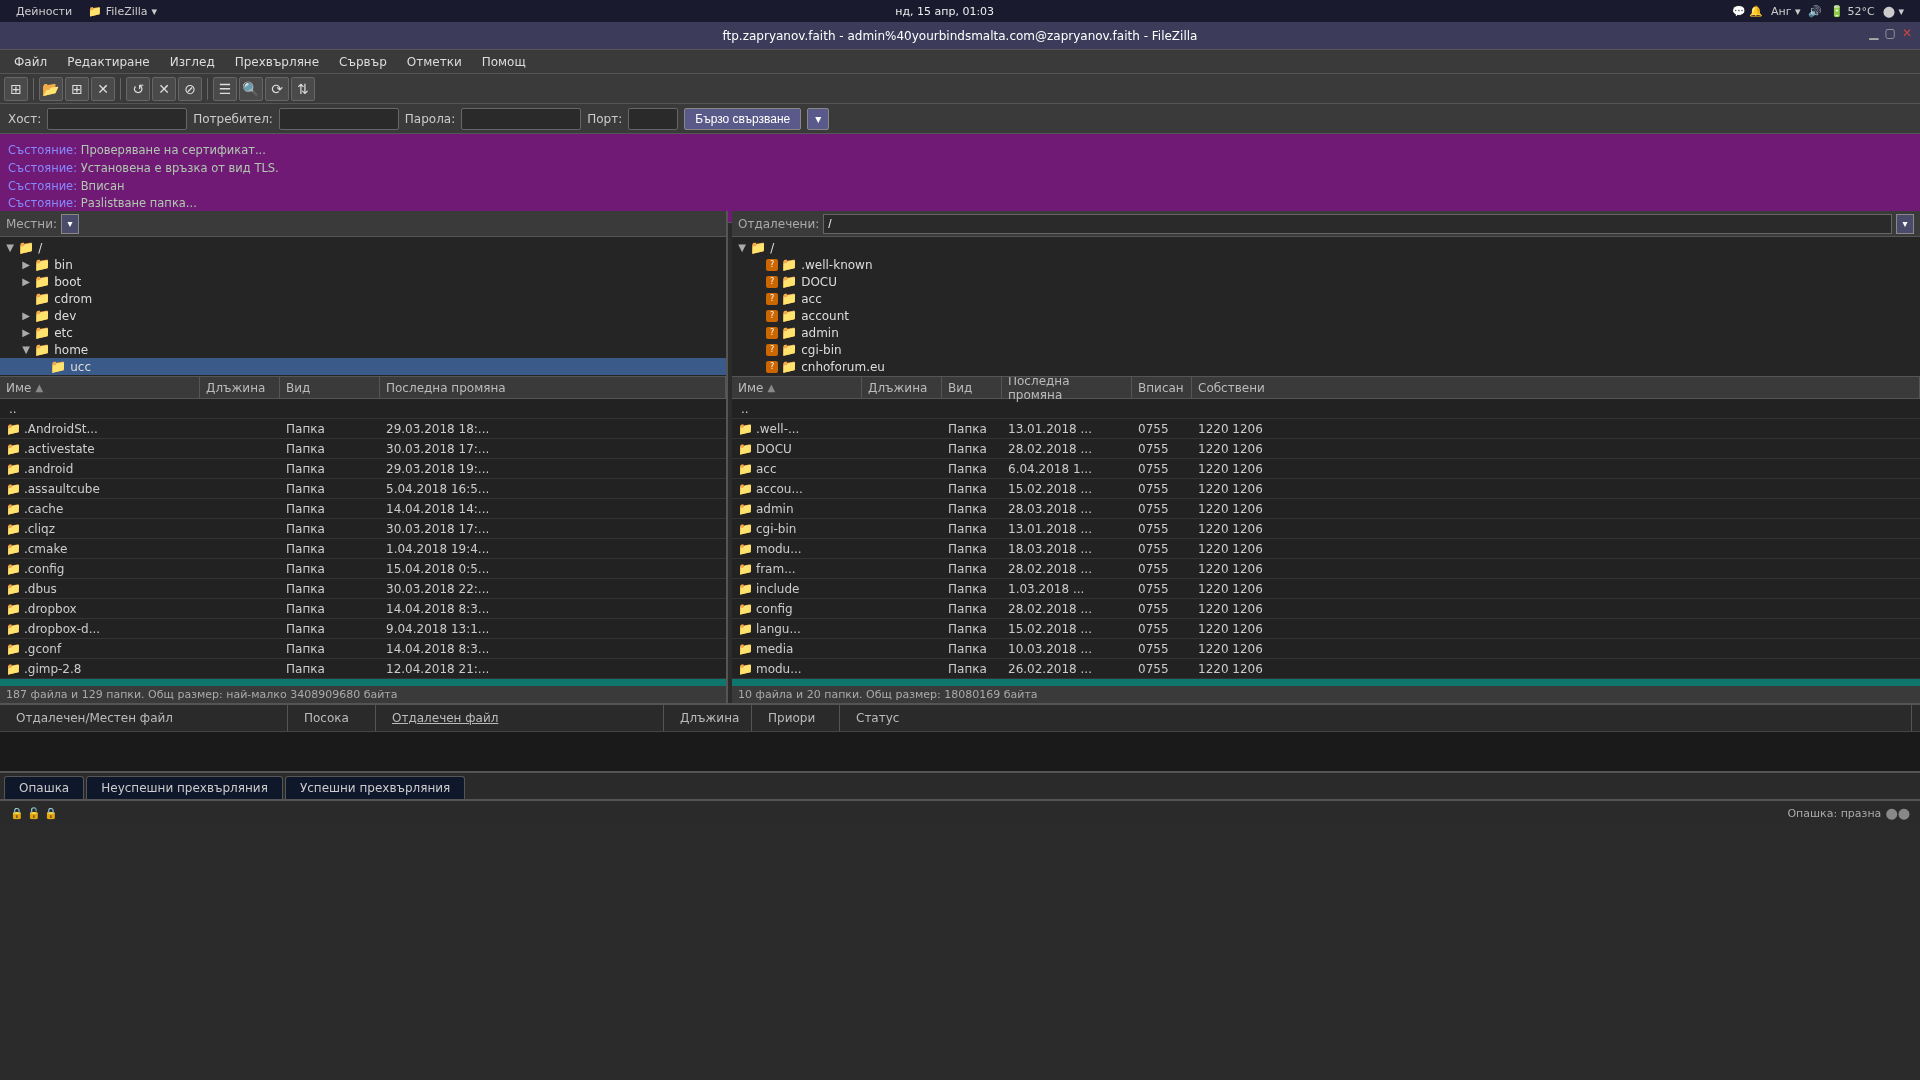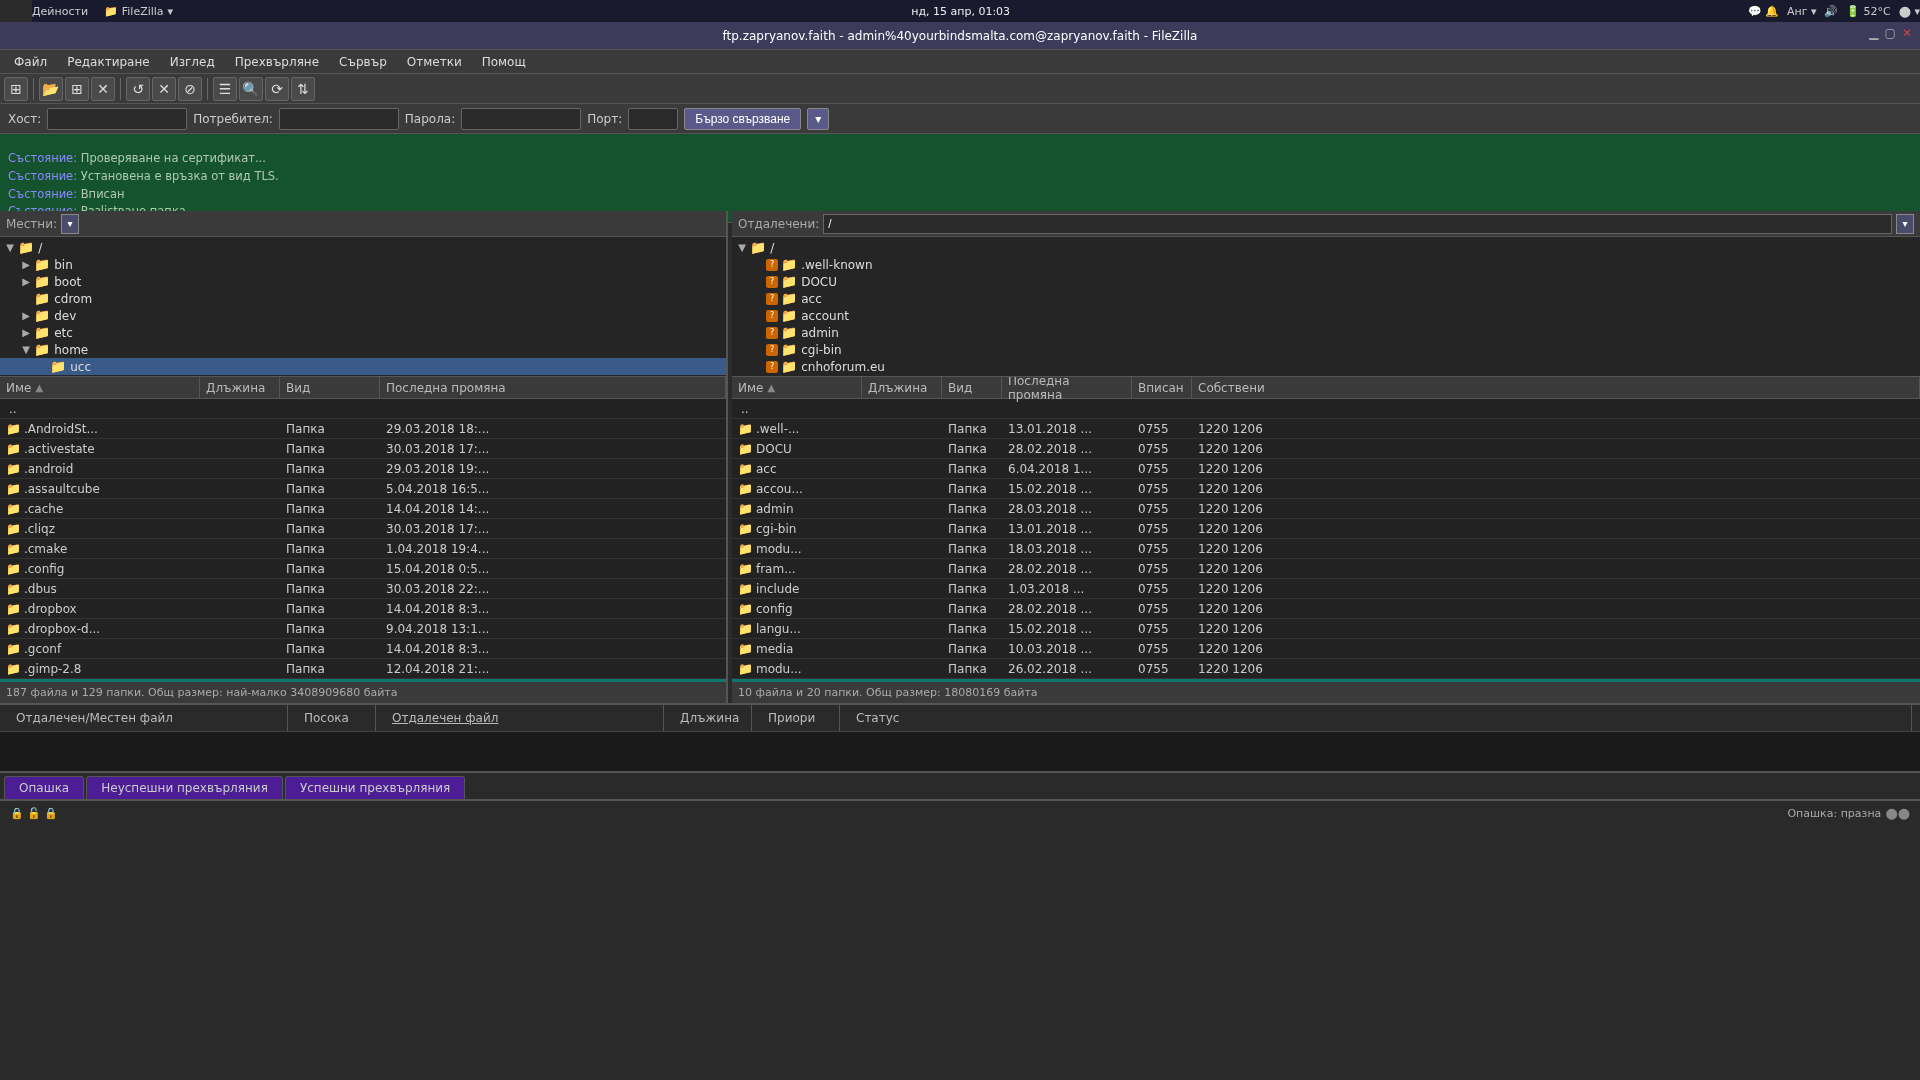--- a/index.html
+++ b/index.html
@@ -13,24 +13,23 @@
       overflow: hidden;
     }
 
     
     #top-bar {
       height: 22px;
       background: #1a1a2e;
       display: flex;
       align-items: center;
       justify-content: space-between;
-      padding: 0 0;
+      padding: 0 16px;
       color: #ccc;
       font-size: 11px;
-      margin-left: 32px;
     }
     #top-bar-left { display: flex; gap: 16px; }
     #top-bar-center { color: #eee; }
     #top-bar-right { display: flex; gap: 8px; }
 
     
     #title-bar {
       height: 28px;
       background: #3c3c5a;
       display: flex;
@@ -121,22 +120,22 @@
       color: #fff;
       cursor: pointer;
       display: flex;
       align-items: center;
       justify-content: center;
     }
 
     
     #status-log {
       height: 89px;
-      background: #14532d;
-      padding: 16px 8px;
+      background: #701a75;
+      padding: 8px 8px;
       overflow: hidden;
       border-bottom: 1px solid #555;
       font-size: 11.5px;
       line-height: 1.55;
     }
     .status-line { color: #b0c8b0; }
     .status-label { color: #8888ff; }
 
     
     #main-area {
@@ -281,21 +280,21 @@
 
     
     #local-status, #remote-status {
       height: 24px;
       background: #3a3a3a;
       display: flex;
       align-items: center;
       padding: 0 6px;
       font-size: 11px;
       color: #aaa;
-      border-top: 3px solid #0f766e;
+      border-top: 7px solid #0f766e;
     }
 
     
     #vsplitter {
       width: 4px;
       background: #555;
       cursor: col-resize;
     }
 
     
@@ -323,21 +322,21 @@
     #queue-tabs {
       height: 28px;
       background: #2a2a2a;
       display: flex;
       align-items: flex-end;
       padding: 0 4px;
       border-top: 2px solid #555;
     }
     .queue-tab {
       padding: 4px 14px;
-      background: #4c1d95;
+      background: #0f172a;
       border: 1px solid #555;
       border-bottom: none;
       color: #ccc;
       font-size: 12px;
       cursor: pointer;
       margin-right: 2px;
       border-radius: 3px 3px 0 0;
       text-align: right;
     }
 

